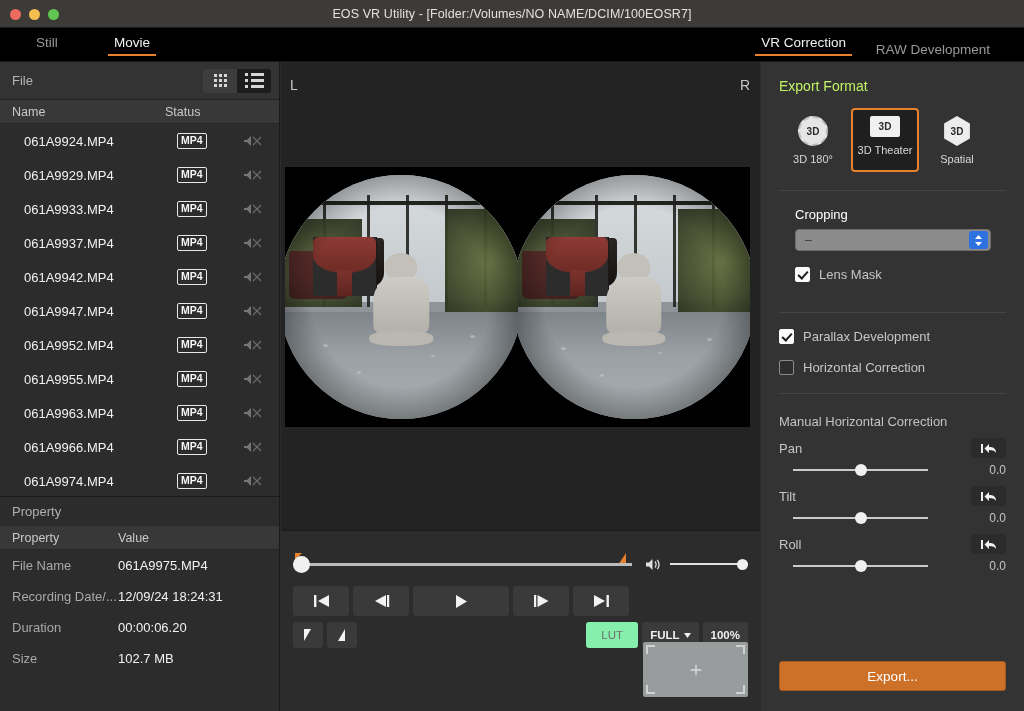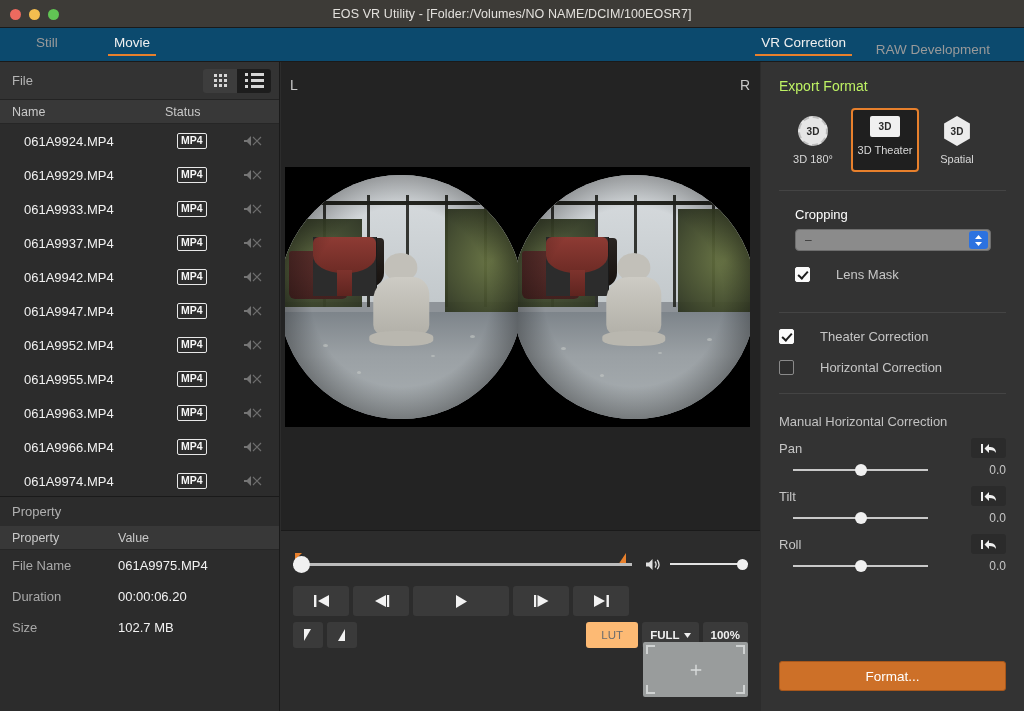--- a/index.html
+++ b/index.html
@@ -22,21 +22,21 @@
   .traffic { position: absolute; left: 10px; top: 9px; display: flex; gap: 8px; }
   .dot { width: 11px; height: 11px; border-radius: 50%; }
   .dot.red { background: #ec6a5f; }
   .dot.yellow { background: #f4bd4f; }
   .dot.green { background: #61c554; }
   .title-text { font-size: 12.5px; font-weight: normal; color: #e3e1dd; letter-spacing: .1px; }
 
   
   .tabbar {
     position: absolute; top: 28px; left: 0; width: 1024px; height: 34px;
-    background: #0c4a6e; border-bottom: 1px solid #1a1a1a;
+    background: #000000; border-bottom: 1px solid #1a1a1a;
   }
   .tab {
     position: absolute; top: 5px; font-size: 13.5px; color: #9a9a9a;
     padding: 2px 6px 4px; cursor: default;
   }
   .tab.active { color: #f0f0f0; border-bottom: 2px solid #e8802c; }
   #tab-still { left: 30px; }
   #tab-movie { left: 108px; }
   #tab-vr { right: 172px; }
   #tab-raw { right: 28px; margin-top: 7px; }
@@ -258,21 +258,21 @@
     color: #f2f2f2;
   }
   .tbtn.w1 { width: 56px; }
   .tbtn.w2 { width: 96px; }
   .btn-row2 { display: flex; gap: 4px; margin-top: 6px; align-items: center; }
   .sbtn {
     width: 30px; height: 26px; background: #3a3a3a; border-radius: 3px;
     display: flex; align-items: center; justify-content: center;
   }
   .lut {
-    width: 52px; height: 26px; background: #fdba74; border-radius: 3px;
+    width: 52px; height: 26px; background: #86efac; border-radius: 3px;
     display: flex; align-items: center; justify-content: center;
     font-size: 11.5px; color: #6d6d6d; margin-left: auto;
   }
   .pillbtn {
     height: 26px; background: #3a3a3a; border-radius: 3px;
     display: flex; align-items: center; justify-content: center; gap: 4px;
     font-size: 11.5px; font-weight: bold; color: #f0f0f0; padding: 0 8px;
   }
   .navpad {
     position: absolute; right: 12px; bottom: 14px; width: 105px; height: 55px;
@@ -318,21 +318,21 @@
     margin-left: 16px; width: 196px; height: 22px; border-radius: 4px;
     background: #8b8b8b; border: 1px solid #6e6e6e;
     display: flex; align-items: center; padding: 0 2px 0 9px;
     font-size: 12px; color: #3a3a3a;
   }
   .stepper {
     margin-left: auto; width: 19px; height: 18px; border-radius: 3px;
     background: #2c72e0; display: flex; flex-direction: column;
     align-items: center; justify-content: center; gap: 1px; color: #fff; font-size: 7px;
   }
-  .optrow { display: flex; align-items: center; gap: 26px; margin-top: 16px; }
+  .optrow { display: flex; align-items: center; gap: 9px; margin-top: 16px; }
   .optrow .lbl { font-size: 13px; color: #c6c6c6; }
   .indent { margin-left: 16px; }
   .mhc-title { font-size: 13px; color: #c2c2c2; margin-top: 20px; }
   .slider-block { margin-top: 9px; }
   .sl-head { display: flex; align-items: center; }
   .sl-name { font-size: 13px; color: #c6c6c6; }
   .reset {
     margin-left: auto; width: 35px; height: 20px; background: #2b2b2b;
     border-radius: 3px; display: flex; align-items: center; justify-content: center;
   }
@@ -528,20 +528,24 @@
 
     <div class="prop-head">Property</div>
     <div class="prop-colhead">
       <span class="p1">Property</span>
       <span class="p2">Value</span>
     </div>
     <div id="proplist">
         <div class="prow">
           <span class="k">File Name</span>
           <span class="v">061A9975.MP4</span>
+        </div>
+        <div class="prow">
+          <span class="k">Recording Date/...</span>
+          <span class="v">12/09/24 18:24:31</span>
         </div>
         <div class="prow">
           <span class="k">Duration</span>
           <span class="v">00:00:06.20</span>
         </div>
         <div class="prow">
           <span class="k">Size</span>
           <span class="v">102.7 MB</span>
         </div>
       </div>
@@ -749,21 +753,21 @@
 
     <div class="optrow indent">
       <span class="cb checked"></span>
       <span class="lbl">Lens Mask</span>
     </div>
 
     <div class="divider" style="margin-top:30px"></div>
 
     <div class="optrow">
       <span class="cb checked"></span>
-      <span class="lbl">Theater Correction</span>
+      <span class="lbl">Parallax Development</span>
     </div>
     <div class="optrow">
       <span class="cb"></span>
       <span class="lbl">Horizontal Correction</span>
     </div>
 
     <div class="divider" style="margin-top:18px"></div>
 
     <div class="mhc-title">Manual Horizontal Correction</div>
     <div id="sliders">
@@ -814,16 +818,16 @@
           <div class="sl-body">
             <div class="sl-track">
               <span class="sl-knob"></span>
             </div>
             <span class="sl-val">0.0</span>
           </div>
         </div>
       </div>
 
     <div class="export-wrap">
-      <div class="export">Format...</div>
+      <div class="export">Export...</div>
     </div>
   </div>
 </div>
 
 </body></html>

